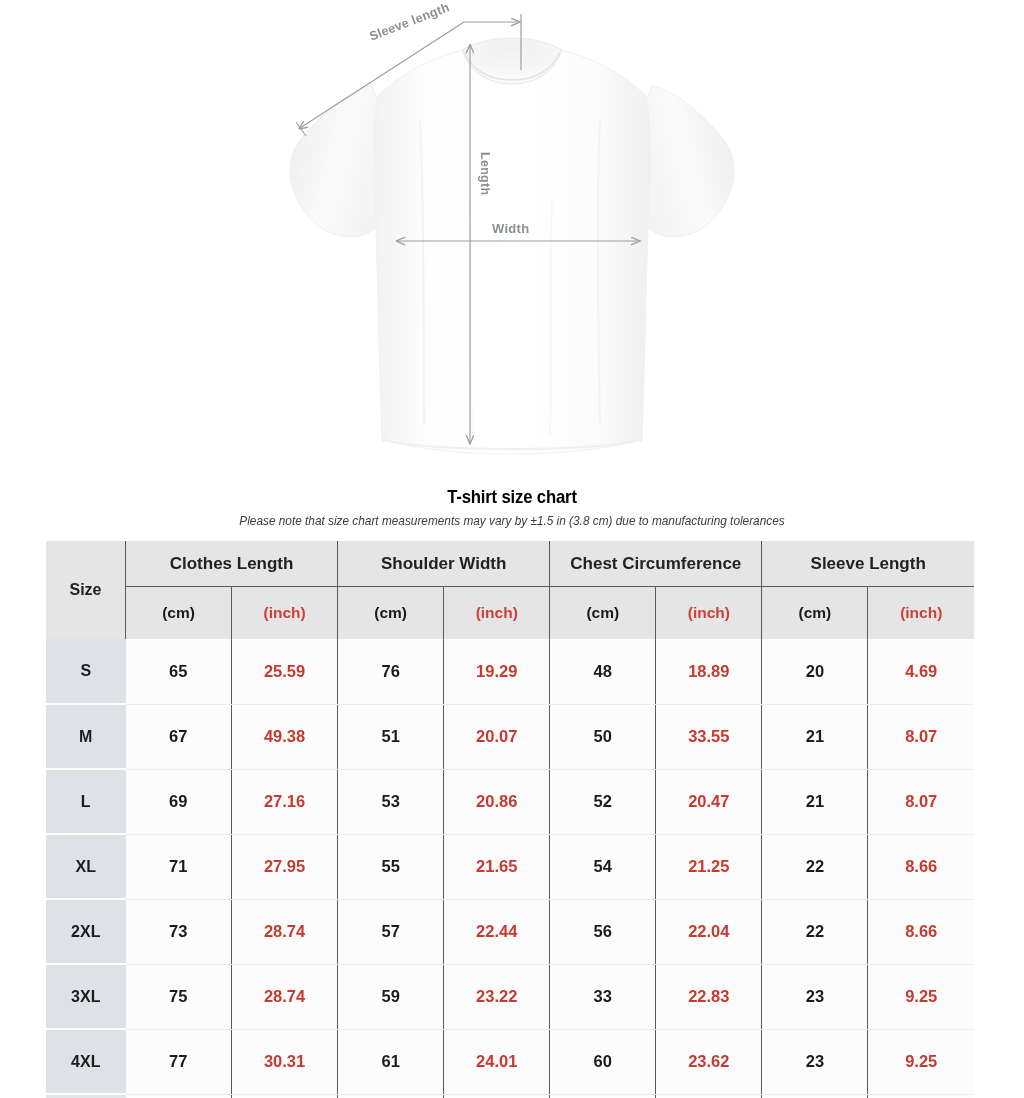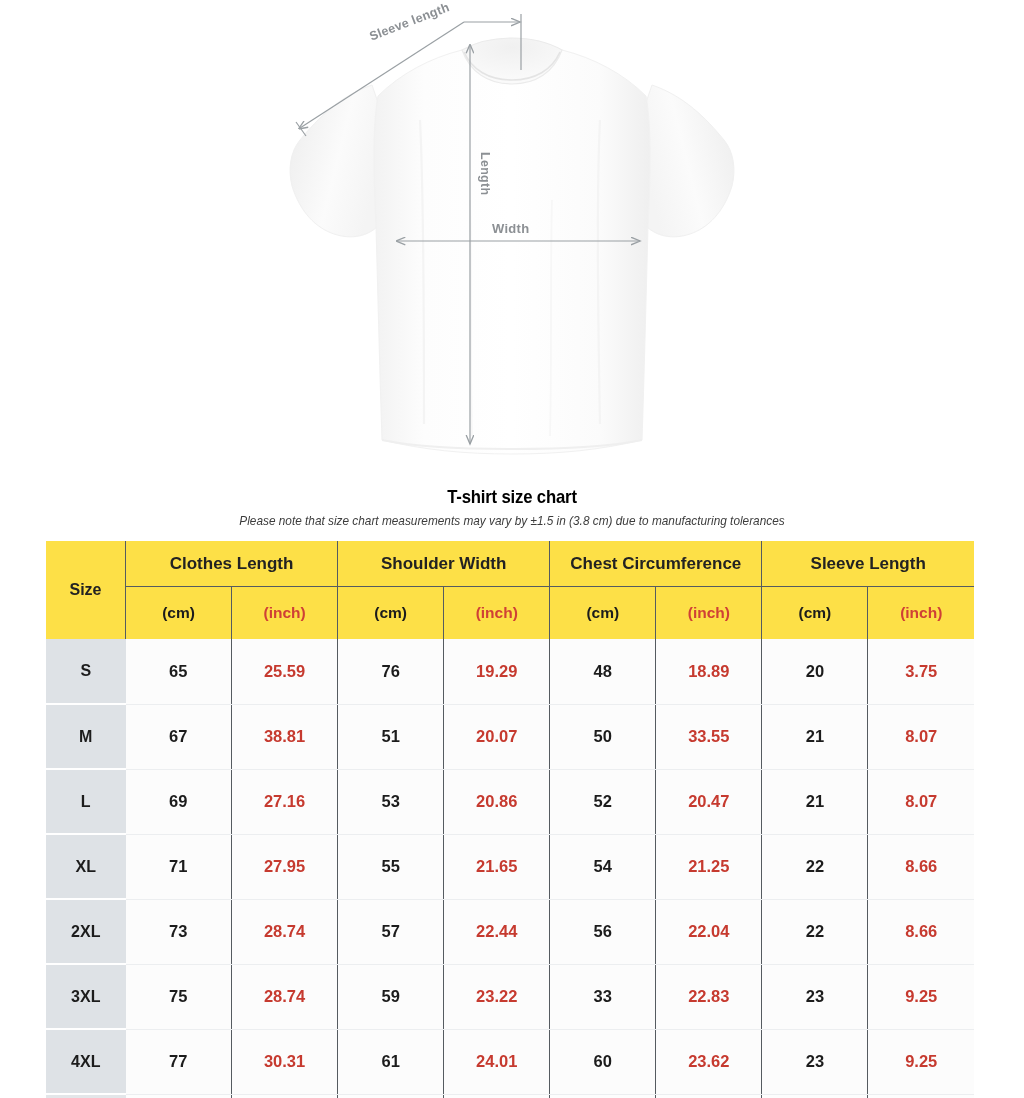--- a/index.html
+++ b/index.html
@@ -94,21 +94,21 @@
   }
   table.size-chart th,
   table.size-chart td {
     text-align: center;
     vertical-align: middle;
     padding: 0;
     font-weight: bold;
   }
 
   thead th {
-    background: #fde047;
+    background: #e5e5e5;
     color: #222222;
   }
   th.size-head {
     width: 79px;
     font-size: 16px;
     border-right: 1.6px solid #555b60;
     height: 85px;
   }
   th.group-head {
     font-size: 17px;
@@ -273,26 +273,26 @@
     <tbody id="chart-body">
         <tr>
           <td class="size-cell">S</td>
           <td class="val-cm">65</td>
           <td class="val-in">25.59</td>
           <td class="val-cm">76</td>
           <td class="val-in">19.29</td>
           <td class="val-cm">48</td>
           <td class="val-in">18.89</td>
           <td class="val-cm">20</td>
-          <td class="val-in last">3.75</td>
+          <td class="val-in last">4.69</td>
         </tr>
         <tr>
           <td class="size-cell">M</td>
           <td class="val-cm">67</td>
-          <td class="val-in">38.81</td>
+          <td class="val-in">49.38</td>
           <td class="val-cm">51</td>
           <td class="val-in">20.07</td>
           <td class="val-cm">50</td>
           <td class="val-in">33.55</td>
           <td class="val-cm">21</td>
           <td class="val-in last">8.07</td>
         </tr>
         <tr>
           <td class="size-cell">L</td>
           <td class="val-cm">69</td>

